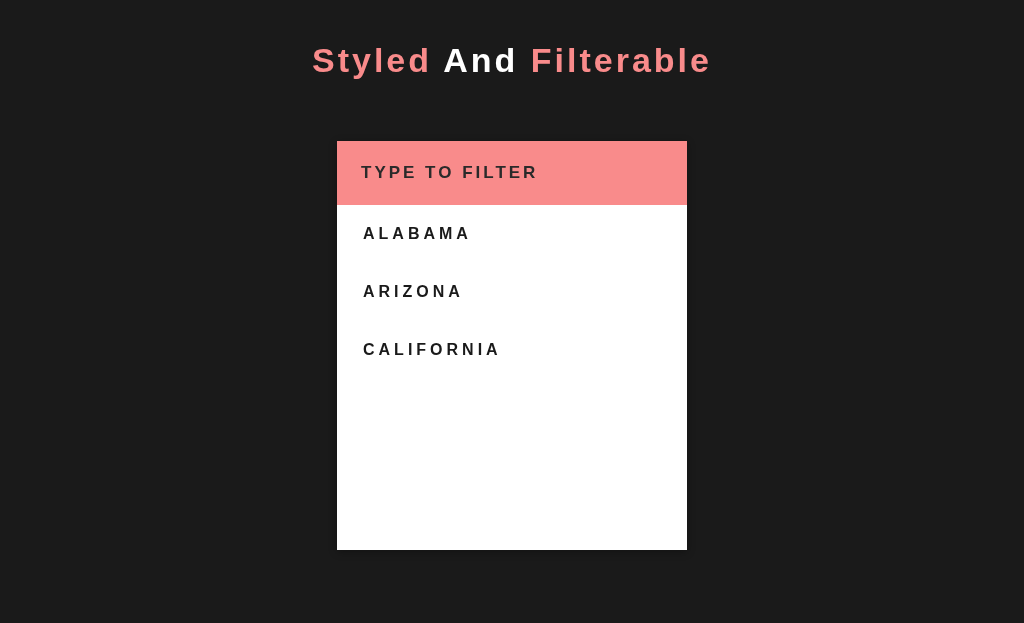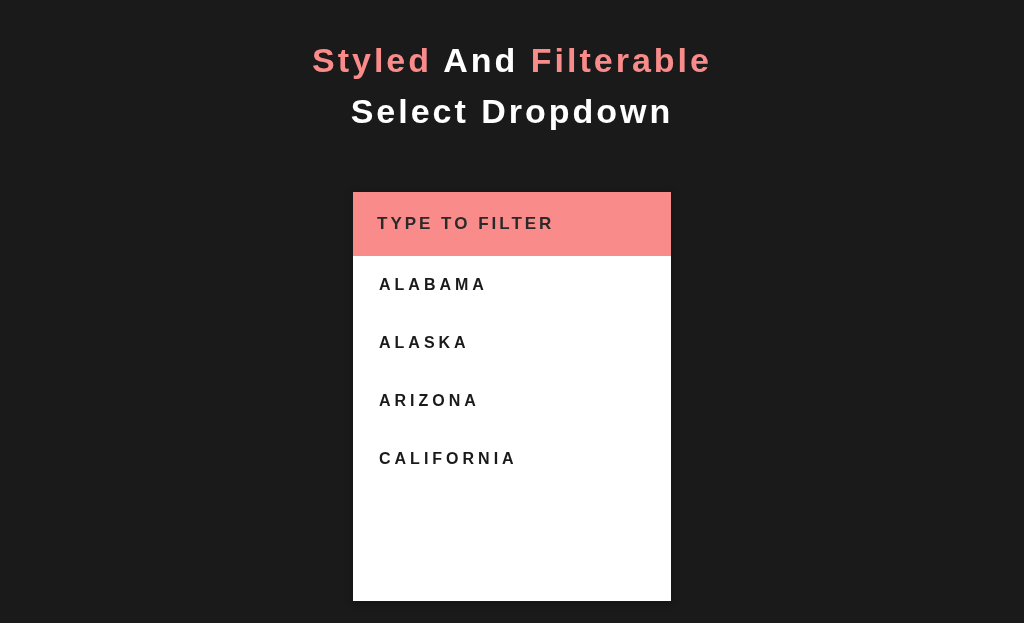--- a/index.html
+++ b/index.html
@@ -27,21 +27,21 @@
     
     .heading-accent {
       color: #f98b8b;
     }
     
     .heading-white {
       color: #ffffff;
     }
     
     .dropdown-container {
-      width: 318px;
+      width: 350px;
       margin: 55px auto 0;
       background-color: #ffffff;
       box-shadow: 0 2px 8px rgba(0,0,0,0.3);
     }
     
     .filter-input {
       width: 100%;
       background-color: #f98b8b;
       border: none;
       outline: none;
@@ -89,25 +89,23 @@
     }
   </style>
 </head>
 <body>
 
 <h1 class="heading">
   <span class="heading-accent">Styled</span>
   <span class="heading-white">And</span>
   <span class="heading-accent">Filterable</span>
   <br>
-  <span class="heading-white">Select Dropdown</span>
 </h1>
 
 <div class="dropdown-container">
   <input type="text" class="filter-input" placeholder="TYPE TO FILTER" style="">
   <ul class="options-list">
     <li class="option-item">ALABAMA</li>
-    <li class="option-item">ALASKA</li>
     <li class="option-item">ARIZONA</li>
     <li class="option-item">CALIFORNIA</li>
 
   </ul>
 </div>
 
 </body></html>

